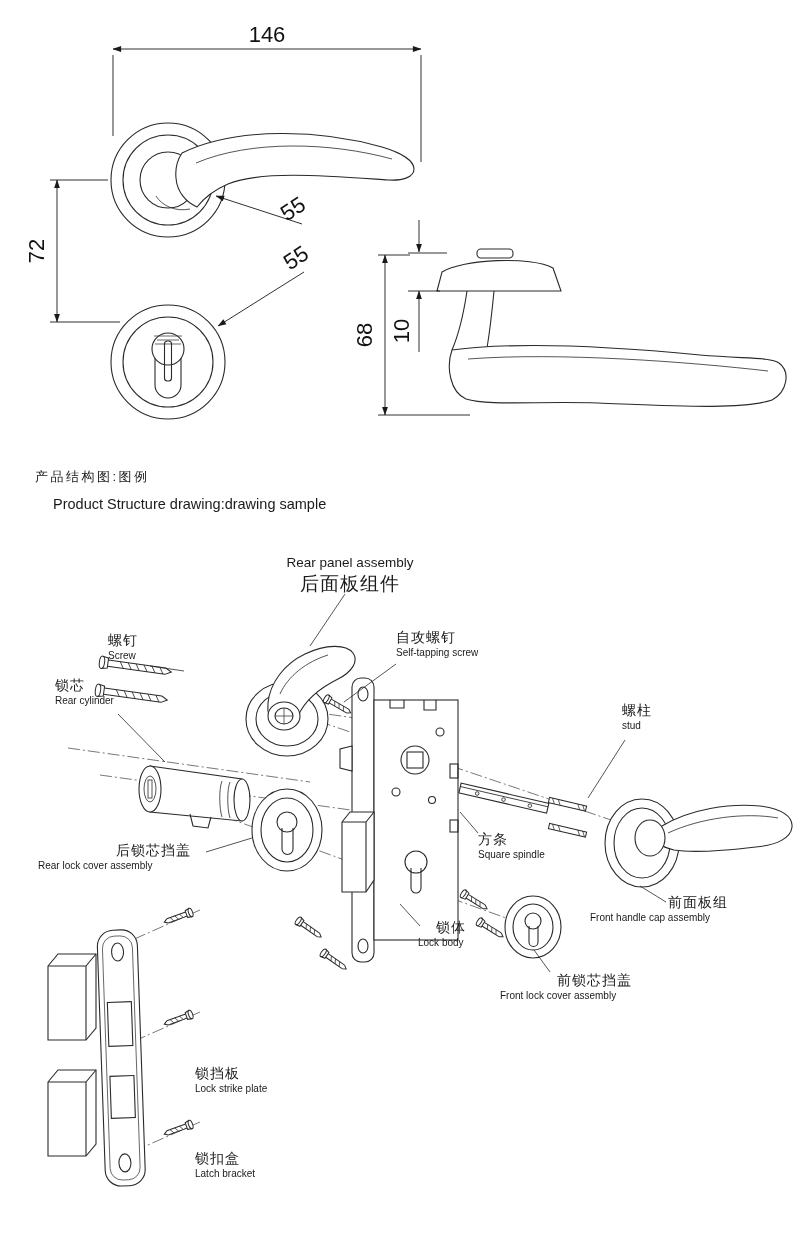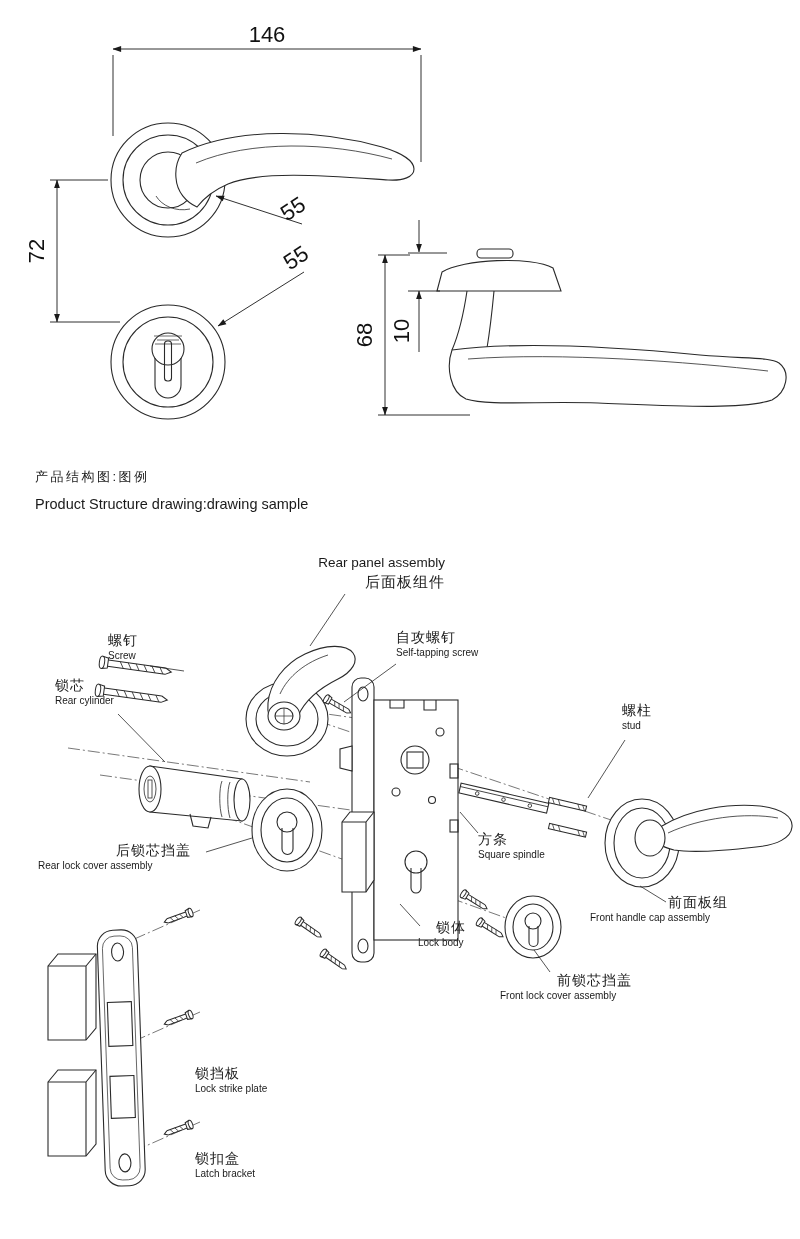--- a/index.html
+++ b/index.html
@@ -5,26 +5,26 @@
   html,body{margin:0;padding:0}
   body{width:800px;height:1239px;position:relative;background:#fff;
        font-family:"Liberation Sans",sans-serif;color:#1a1a1a;overflow:hidden}
   svg.art{position:absolute;left:0;top:0;display:block}
   svg.art text{font-family:"Liberation Sans",sans-serif;fill:#111}
   .lbl{position:absolute;line-height:1.3;white-space:nowrap}
   .lbl span{display:block}
   .l1{font-size:14px;letter-spacing:1px}
   .l2{font-size:10px}
   .swap .l1{font-size:13.5px;letter-spacing:0}
-  .swap .l2{font-size:15px;letter-spacing:1px}
+  .swap .l2{font-size:19px;letter-spacing:1px}
   .ind78 .l1{padding-left:78px}
   .ind57 .l1{padding-left:57px}
   .ind18 .l1{padding-left:18px}
   .title-cn{position:absolute;left:35px;top:468px;font-size:13px;letter-spacing:2.5px}
-  .title-en{position:absolute;left:35px;top:496px;font-size:14.5px}
+  .title-en{position:absolute;left:53px;top:496px;font-size:14.5px}
 </style>
 </head>
 <body>
 
 <div class="stage">
 
 <svg class="art" width="800" height="1239" viewBox="0 0 800 1239">
   <defs>
     <marker id="arr" viewBox="0 0 10 10" refX="9.5" refY="5" markerWidth="10" markerHeight="10" orient="auto-start-reverse">
       <path d="M0.5,1.8 L10,5 L0.5,8.2 Z" fill="#1a1a1a" stroke="none"></path>
@@ -226,21 +226,21 @@
     <line x1="206" y1="852" x2="252" y2="838"></line>
     <line x1="666" y1="902" x2="640" y2="886"></line>
     <line x1="420" y1="926" x2="400" y2="904"></line>
     <line x1="550" y1="972" x2="534" y2="950"></line>
   </g>
 </svg>
 
 <div class="title-cn">产品结构图:图例</div>
 <div class="title-en">Product Structure drawing:drawing sample</div>
 
-<div class="lbl swap" style="left:255px;top:554px;width:190px;text-align:right">
+<div class="lbl swap" style="left:255px;top:554px;width:190px;text-align:center">
   <span class="l1">Rear panel assembly</span>
   <span class="l2">后面板组件</span>
 </div>
 
 <div class="lbl" style="left:108px;top:631px">
   <span class="l1">螺钉</span>
   <span class="l2">Screw</span>
 </div>
 
 <div class="lbl" style="left:396px;top:628px">

